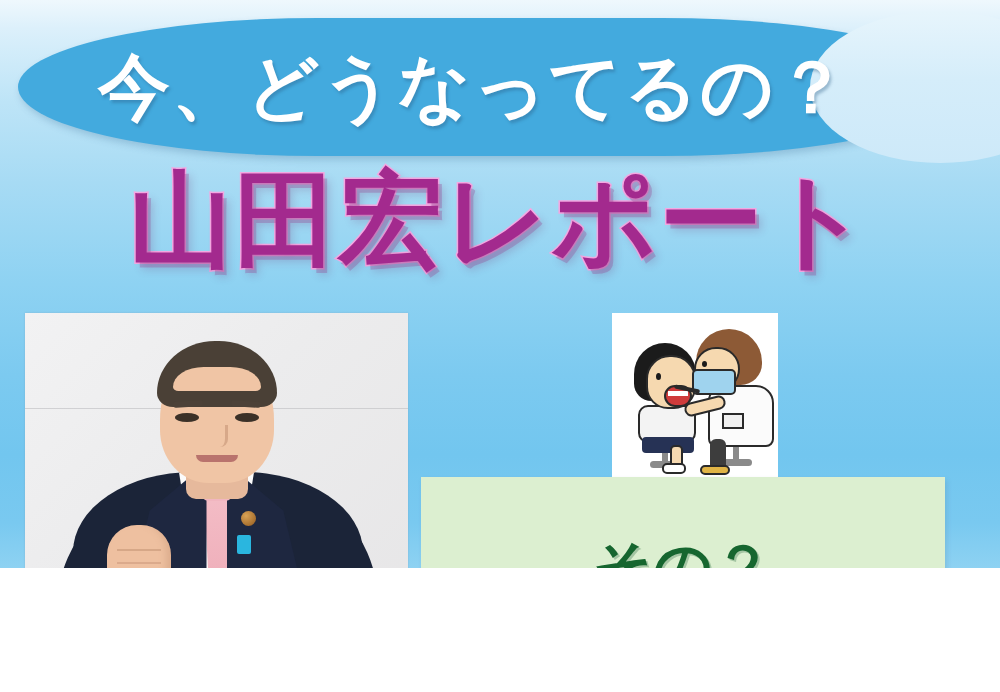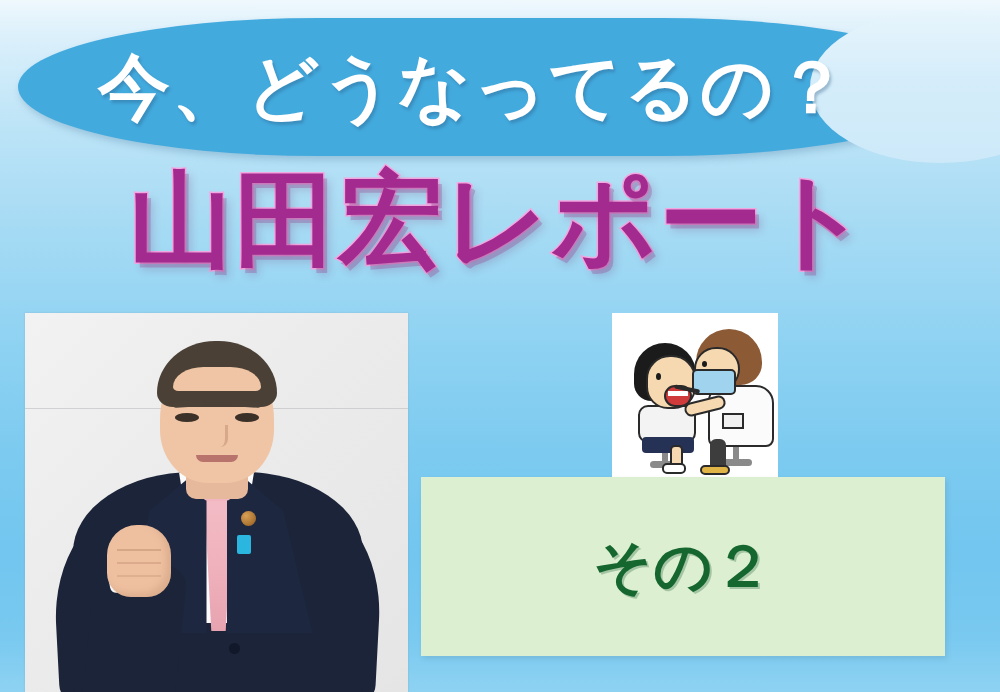--- a/index.html
+++ b/index.html
@@ -4,21 +4,21 @@
 <style>
   html, body {
     margin: 0;
     padding: 0;
     background: #ffffff;
   }
 
   #poster {
     position: relative;
     width: 1000px;
-    height: 692px;
+    height: 568px;
     overflow: hidden;
     font-family: "DejaVu Sans", "Liberation Sans", sans-serif;
     background: linear-gradient(to bottom,
         #eff8fd 0%,
         #dcf0fb 5%,
         #bde4f7 18%,
         #a7dbf4 32%,
         #8ed2f2 50%,
         #7ccaf0 66%,
         #72c6ef 80%,

